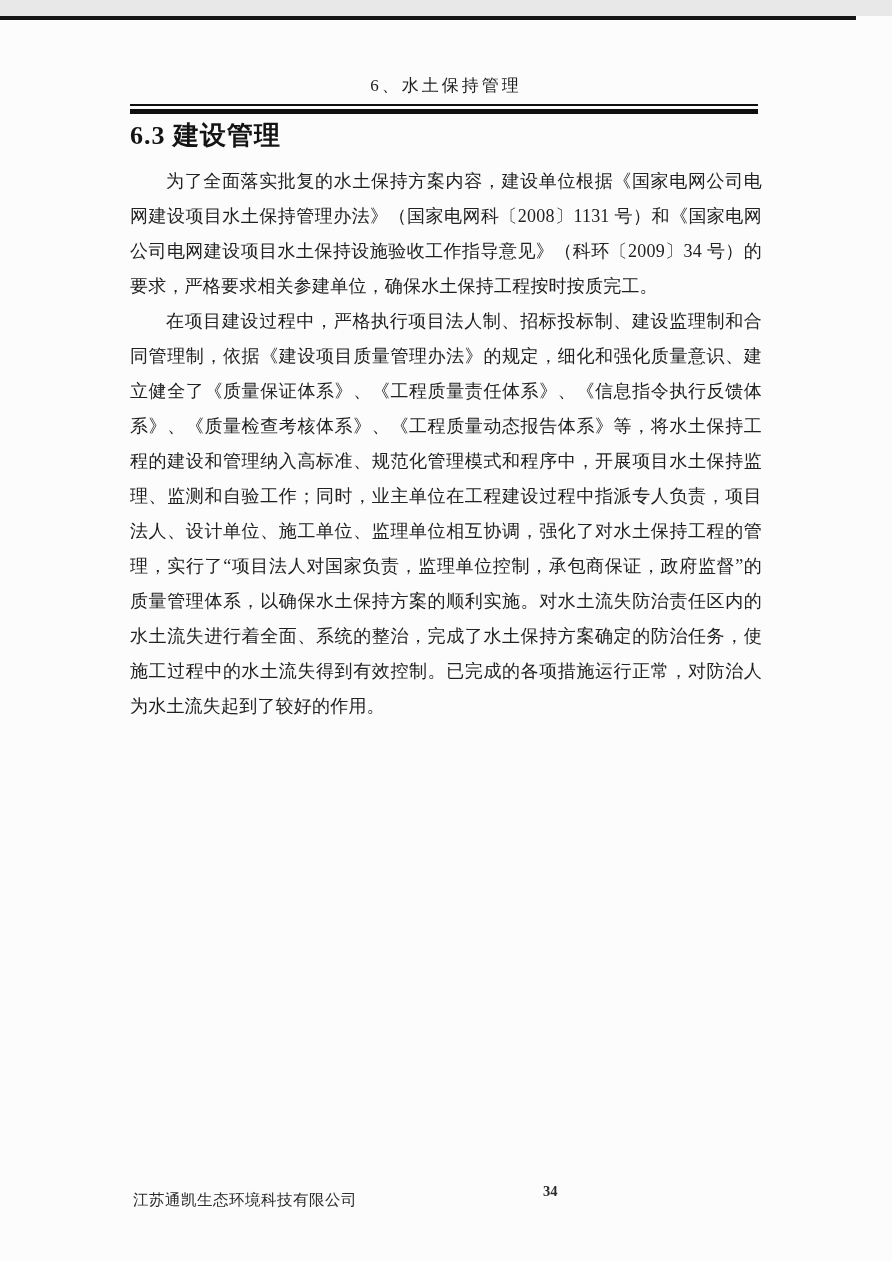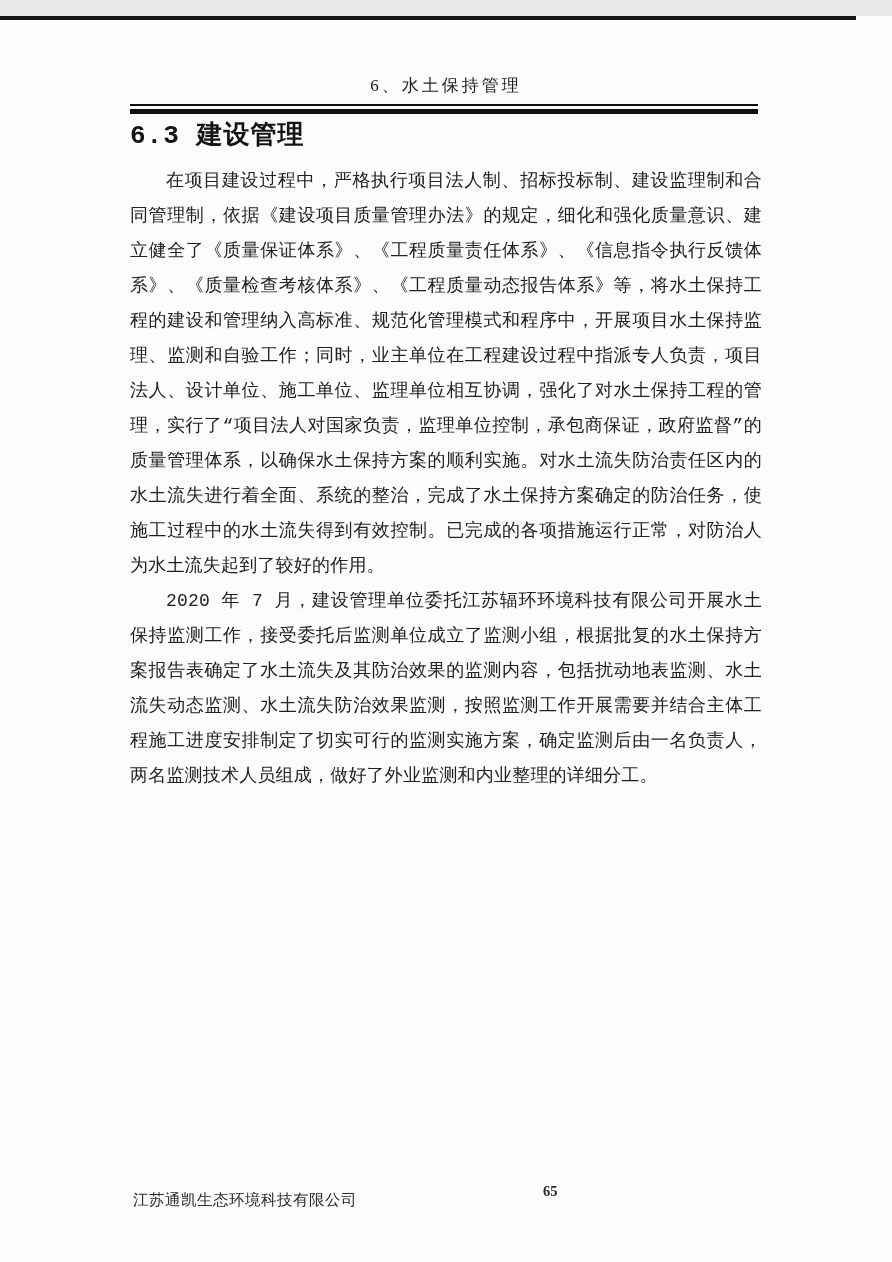--- a/index.html
+++ b/index.html
@@ -44,21 +44,20 @@
     height: 3px;
     border-top: 2px solid #101010;
     border-bottom: 5px solid #101010;
     box-sizing: content-box;
   }
   .content {
     position: absolute;
     top: 100px;
     left: 130px;
     width: 632px;
-    font-family: Liberation Mono, monospace;
   }
   .section-heading {
     margin: 0 0 8px 0;
     font-size: 26px;
     line-height: 40px;
     font-weight: 700;
     letter-spacing: 1px;
     color: #141414;
   }
   .section-heading.second {
@@ -105,27 +104,27 @@
   <div class="scan-edge"></div>
 
   <div class="running-header">6、水土保持管理</div>
 
   <div class="header-rule"></div>
 
   <div class="content">
 
     <h2 class="section-heading">6.3 建设管理</h2>
 
+    <p class="body-para">为了全面落实批复的水土保持方案内容，建设单位根据《国家电网公司电网建设项目水土保持管理办法》（国家电网科〔2008〕1131 号）和《国家电网公司电网建设项目水土保持设施验收工作指导意见》（科环〔2009〕34 号）的要求，严格要求相关参建单位，确保水土保持工程按时按质完工。</p>
 
     <p class="body-para">在项目建设过程中，严格执行项目法人制、招标投标制、建设监理制和合同管理制，依据《建设项目质量管理办法》的规定，细化和强化质量意识、建立健全了《质量保证体系》、《工程质量责任体系》、《信息指令执行反馈体系》、《质量检查考核体系》、《工程质量动态报告体系》等，将水土保持工程的建设和管理纳入高标准、规范化管理模式和程序中，开展项目水土保持监理、监测和自验工作；同时，业主单位在工程建设过程中指派专人负责，项目法人、设计单位、施工单位、监理单位相互协调，强化了对水土保持工程的管理，实行了“项目法人对国家负责，监理单位控制，承包商保证，政府监督”的质量管理体系，以确保水土保持方案的顺利实施。对水土流失防治责任区内的水土流失进行着全面、系统的整治，完成了水土保持方案确定的防治任务，使施工过程中的水土流失得到有效控制。已完成的各项措施运行正常，对防治人为水土流失起到了较好的作用。</p>
 
 
-    <p class="body-para">2020 年 7 月，建设管理单位委托江苏辐环环境科技有限公司开展水土保持监测工作，接受委托后监测单位成立了监测小组，根据批复的水土保持方案报告表确定了水土流失及其防治效果的监测内容，包括扰动地表监测、水土流失动态监测、水土流失防治效果监测，按照监测工作开展需要并结合主体工程施工进度安排制定了切实可行的监测实施方案，确定监测后由一名负责人，两名监测技术人员组成，做好了外业监测和内业整理的详细分工。</p>
 
 
   </div>
 
   <div class="footer">
     <span class="company">江苏通凯生态环境科技有限公司</span>
-    <span class="page-number">65</span>
+    <span class="page-number">34</span>
   </div>
 
 </div>
 
 </body></html>

